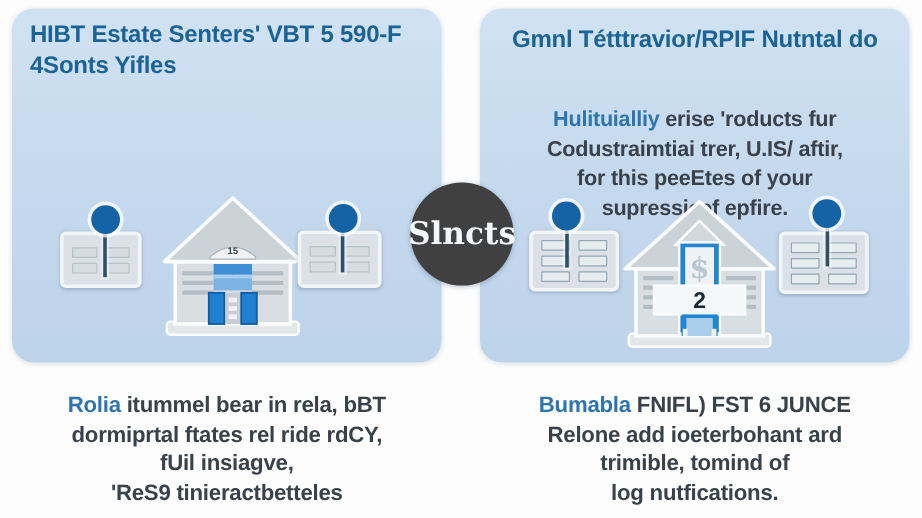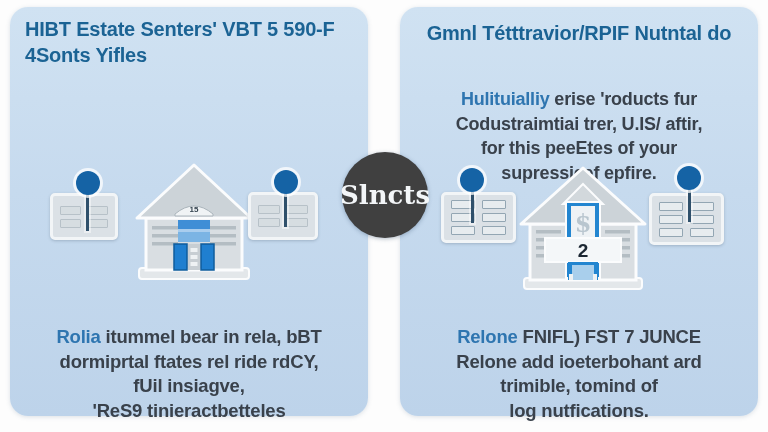--- a/index.html
+++ b/index.html
@@ -2,21 +2,21 @@
 <html><head>
 <meta charset="utf-8">
 <style>
   html,body{margin:0;padding:0;}
   body{
     width:768px;height:432px;position:relative;overflow:hidden;
     background:#fdfdfd;
     font-family:"Liberation Sans", sans-serif;
   }
   .panel{
-    position:absolute;top:7px;width:358px;height:409px;border-radius:18px;
+    position:absolute;top:7px;width:358px;height:295px;border-radius:18px;
     background:linear-gradient(180deg,#d0e2f2 0%,#c6daee 45%,#bdd3ea 100%);
     box-shadow:0 1px 4px rgba(120,140,160,.25);
   }
   .panel-left{left:10px;}
   .panel-right{left:400px;}
   .ml{white-space:pre-line;}
   .title-left{
     position:absolute;left:15px;top:10px;width:332px;
     color:#1b6394;font-size:20px;font-weight:700;line-height:1.28;letter-spacing:-0.2px;
   }
@@ -177,21 +177,21 @@
     <rect x="28" y="74" width="76" height="24" fill="#f4f7f9" stroke="#fbfcfd" stroke-width="2"></rect>
     <text x="66" y="93" text-anchor="middle" font-size="19" font-weight="bold" fill="#1c2733">2</text>
 
     <rect x="51" y="98" width="30" height="18" fill="#2285d0"></rect>
     <rect x="55" y="101" width="22" height="15" fill="#a9cfec"></rect>
     <rect x="52" y="110" width="4" height="6" fill="#eef2f4"></rect>
       <rect x="76" y="110" width="4" height="6" fill="#eef2f4"></rect>
   </svg>
 
   <div class="footer-text ml">
-    <span class="lead">Relone</span><span> FNIFL) FST 7 JUNCE
+    <span class="lead">Bumabla</span><span> FNIFL) FST 6 JUNCE
 Relone add ioeterbohant ard
 trimible, tomind of
 log nutfications.</span>
   </div>
 </div>
 
 <div class="badge">
   <span>Slncts</span>
 </div>
 

